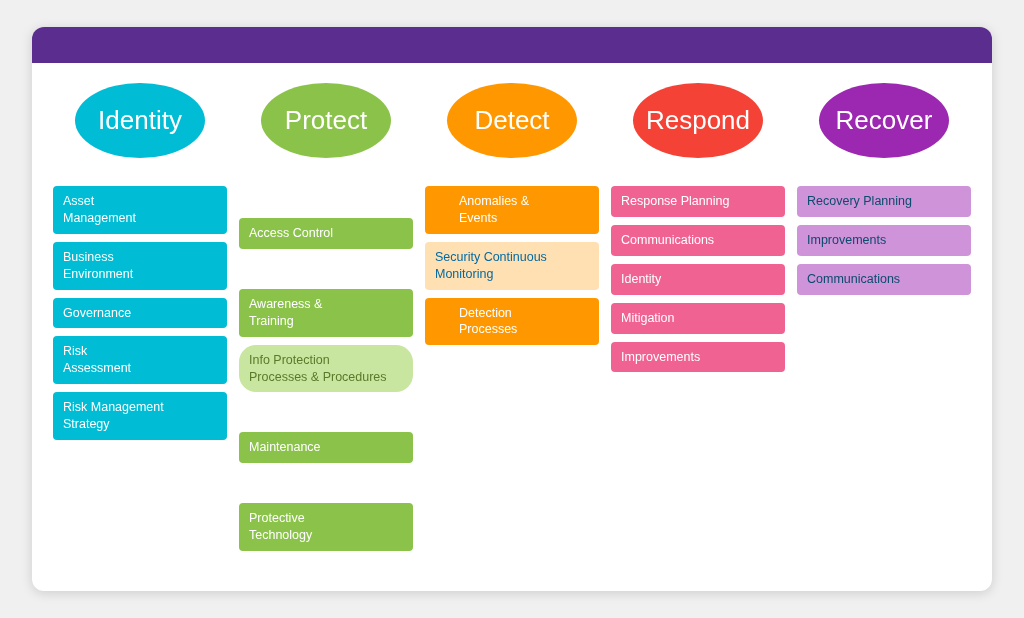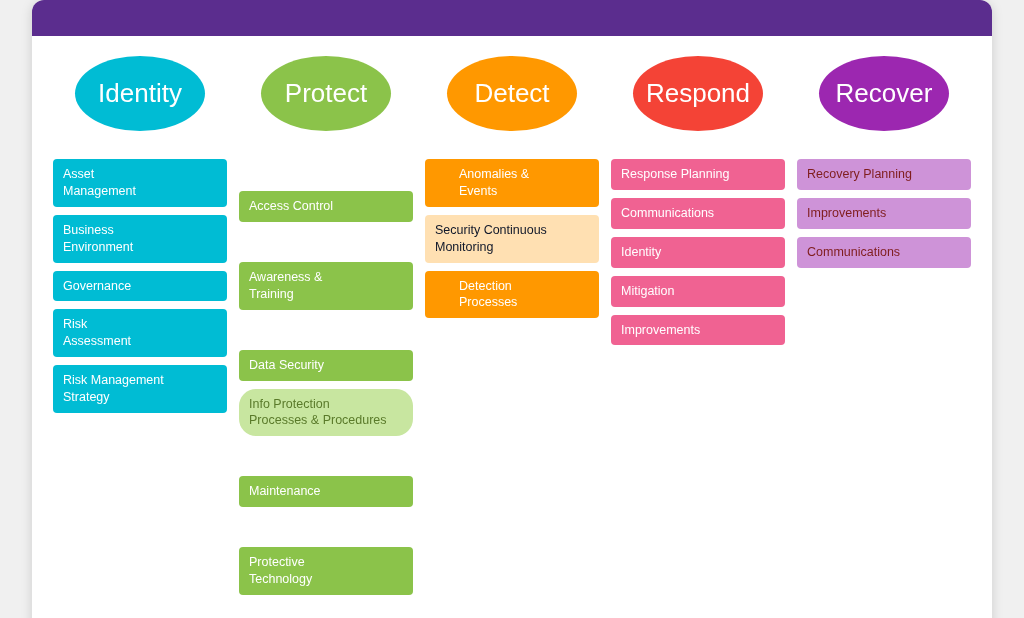--- a/index.html
+++ b/index.html
@@ -81,23 +81,23 @@
       font-weight: 400;
       padding: 7px 10px;
       line-height: 1.35;
       width: 100%;
     }
 
     .item-identity { background: #00bcd4; }
     .item-protect-solid { background: #8bc34a; margin-top: 32px; }
     .item-protect-light { background: #c8e6a0; color: #5a7a2a; border: none; }
     .item-detect-solid { background: #ff9800; padding-left: 34px; }
-    .item-detect-light { background: #ffe0b2; color: #0f172a; border: none; }
+    .item-detect-light { background: #ffe0b2; color: #0369a1; border: none; }
     .item-respond { background: #f06292; }
-    .item-recover { background: #ce93d8; color: #7f1d1d; }
+    .item-recover { background: #ce93d8; color: #0c4a6e; }
 
   </style>
 </head>
 <body>
 
 <div class="framework-card">
   <div class="header"></div>
   <div class="columns">
   <div class="column">
         <div class="oval oval-identity">Identity</div>
@@ -112,21 +112,20 @@
           <div class="item-box item-identity" style="white-space: pre-line;">Risk Management
 Strategy</div>
         </div>
       </div>
       <div class="column">
         <div class="oval oval-protect">Protect</div>
         <div class="items-list">
           <div class="item-box item-protect-solid" style="white-space: pre-line;">Access Control</div>
           <div class="item-box item-protect-solid" style="white-space: pre-line;">Awareness &amp;
 Training</div>
-          <div class="item-box item-protect-solid" style="white-space: pre-line;">Data Security</div>
           <div class="item-box item-protect-light" style="white-space: pre-line; border-radius: 17px;">Info Protection
 Processes &amp; Procedures</div>
           <div class="item-box item-protect-solid" style="white-space: pre-line;">Maintenance</div>
           <div class="item-box item-protect-solid" style="white-space: pre-line;">Protective
 Technology</div>
         </div>
       </div>
       <div class="column">
         <div class="oval oval-detect">Detect</div>
         <div class="items-list">

